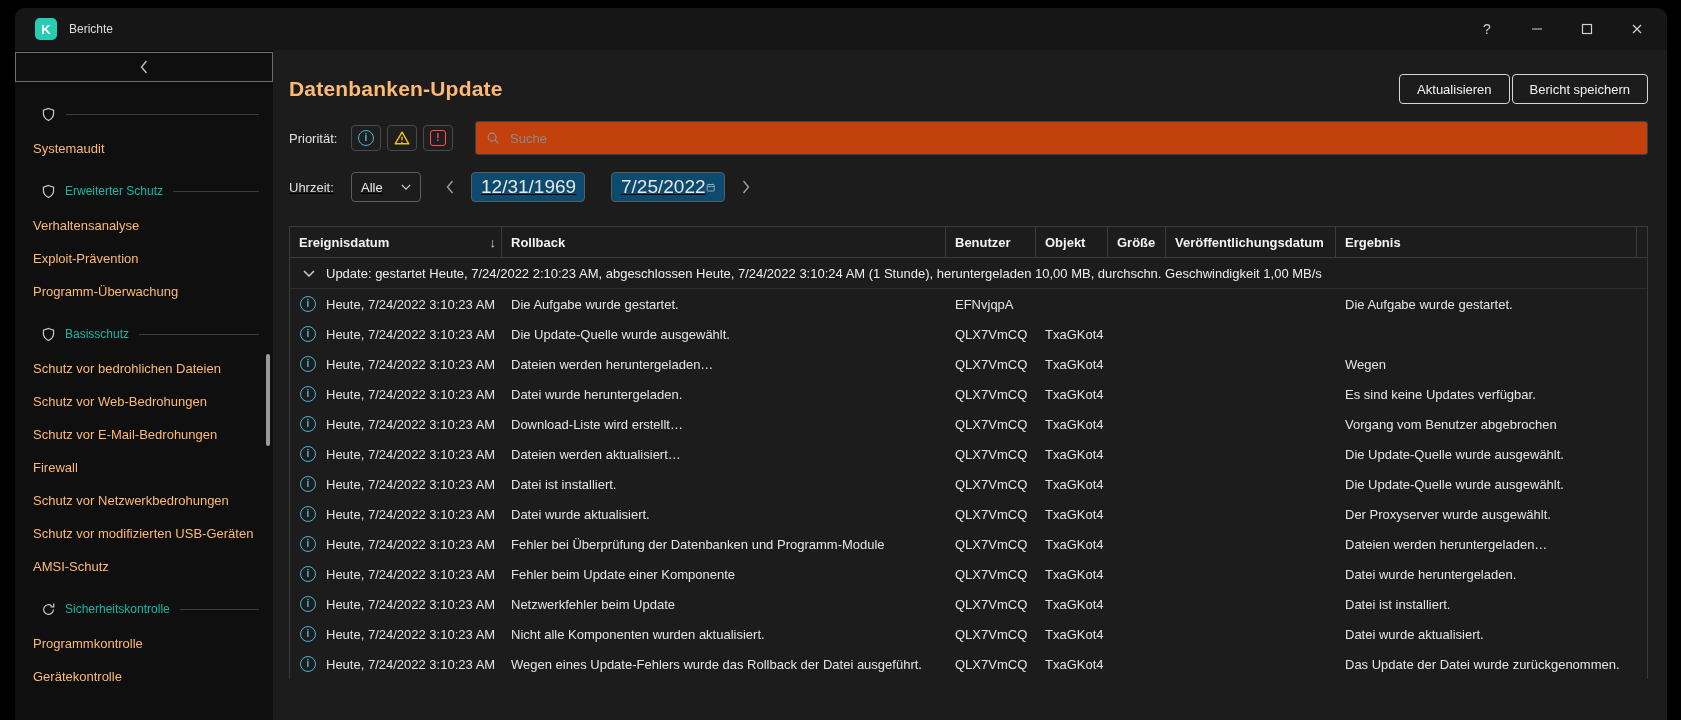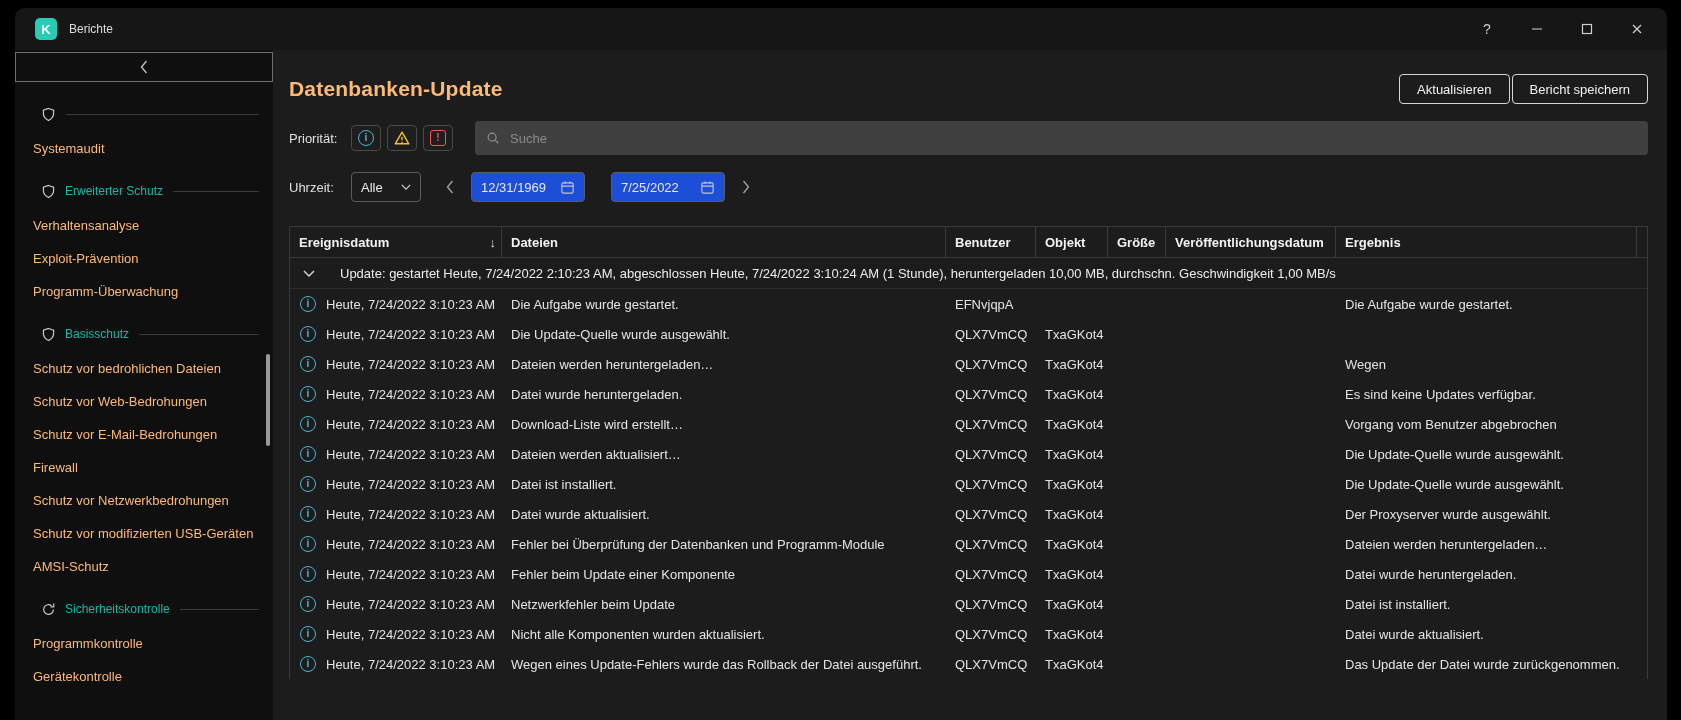--- a/index.html
+++ b/index.html
@@ -40,66 +40,66 @@
 
   
   .main{flex:1;min-width:0;background:#1c1c1c;padding:0 19px 0 16px;display:flex;flex-direction:column;}
   .main-header{display:flex;align-items:center;margin-top:24px;height:30px;}
   .page-title{font-size:21px;font-weight:700;color:#fdba74;letter-spacing:.2px;}
   .actions{margin-left:auto;display:flex;gap:2px;align-items:center;}
   .btn{height:30px;padding:0 17px;border:1px solid #d6d6d6;border-radius:4px;background:transparent;
        color:#f2f2f2;font-size:13px;display:flex;align-items:center;cursor:pointer;font-family:inherit;}
 
   .filter-row{display:flex;align-items:center;margin-top:20px;height:28px;}
-  .filter-row.time{height:30px;}
+  .filter-row.time{height:30px;text-decoration:underline;}
   .flabel{font-size:13px;color:#e0e0e0;width:62px;flex:none;}
 
   .pri-btn{width:30px;height:26px;margin-right:6px;border:1px solid #4a4a4a;border-radius:4px;
            display:flex;align-items:center;justify-content:center;background:#1e1e1e;cursor:pointer;box-sizing:border-box;}
   .ic-info{width:16px;height:16px;box-sizing:border-box;border:1.5px solid var(--info,#4db5d6);
            border-radius:50%;color:var(--info,#4db5d6);font-size:10px;font-weight:700;line-height:1;
            display:inline-flex;align-items:center;justify-content:center;flex:none;}
   .ic-warn{width:16px;height:16px;color:var(--warning,#f2c11d);display:inline-flex;}
   .ic-warn svg{width:100%;height:100%;}
   .ic-crit{width:16px;height:16px;box-sizing:border-box;border:1.5px solid var(--critical,#ff5252);
            border-radius:3px;color:var(--critical,#ff5252);font-size:10px;font-weight:700;line-height:1;
            display:inline-flex;align-items:center;justify-content:center;}
 
   .search-box{flex:1;height:28px;margin-left:16px;border:1px solid #3f3f3f;border-radius:3px;
-              background:#404040;display:flex;align-items:center;padding:16px 10px;gap:8px;
+              background:#c2410c;display:flex;align-items:center;padding:16px 10px;gap:8px;
               color:#8f8f8f;box-sizing:border-box;}
   .search-box svg{width:14px;height:14px;flex:none;}
   .search-box input{flex:1;background:transparent;border:none;outline:none;color:#e6e6e6;
                     font-size:13px;font-family:inherit;}
   .search-box input::placeholder{color:#8a8a8a;}
 
   .select-box{width:70px;height:30px;box-sizing:border-box;border:1px solid #5c5c5c;border-radius:4px;
               display:flex;align-items:center;justify-content:space-between;padding:0 9px;
               font-size:13px;color:#ececec;cursor:pointer;background:#1c1c1c;}
   .caret{width:10px;color:#cfcfcf;display:flex;}
   .caret svg{width:10px;height:6px;}
   .nav-chev{color:#9e9e9e;width:14px;height:14px;margin-left:22px;cursor:pointer;display:flex;}
   .nav-chev.right{margin-left:14px;}
   .nav-chev svg{width:8px;height:14px;margin:auto;}
   .date-box{width:114px;height:30px;box-sizing:border-box;border:1px solid #5c5c5c;border-radius:4px;
             display:flex;align-items:center;justify-content:space-between;padding:0 9px;
-            font-size:13px;color:#e6e6e6;margin-left:14px;cursor:pointer;background:#1d4ed8;}
+            font-size:19px;color:#e6e6e6;margin-left:14px;cursor:pointer;background:#0c4a6e;}
   .date-box.second{margin-left:26px;}
   .cal-ic{width:15px;height:15px;color:#c6c6c6;display:flex;}
   .cal-ic svg{width:100%;height:100%;}
 
   
   .table{margin-top:24px;border:1px solid #3a3a3a;border-bottom:none;}
   .thead,.trow{display:grid;grid-template-columns:212px 444px 90px 72px 58px 170px 1fr 10px;}
   .thead{height:30px;border-bottom:1px solid #3a3a3a;}
   .th{display:flex;align-items:center;padding:0 5px 0 9px;border-right:1px solid #3a3a3a;
       font-size:13px;font-weight:700;color:#f3f3f3;overflow:hidden;white-space:nowrap;cursor:pointer;}
   .th.gutter{border-right:none;padding:0;cursor:default;}
   .sort{margin-left:auto;font-weight:400;color:#dcdcdc;padding-left:6px;font-size:13px;}
-  .group-row{display:flex;align-items:center;height:30px;padding:0 10px 0 13px;gap:25px;
+  .group-row{display:flex;align-items:center;height:30px;padding:0 10px 0 13px;gap:11px;
              border-bottom:1px solid #2c2c2c;font-size:13px;color:#ededed;white-space:nowrap;
              overflow:hidden;cursor:pointer;}
   .chev-down{width:12px;color:#cfcfcf;display:flex;flex:none;}
   .chev-down svg{width:12px;height:7px;}
   .trow{height:30px;font-size:13px;color:#e4e4e4;align-items:center;cursor:default;}
   .td{padding:0 5px 0 9px;white-space:nowrap;overflow:hidden;}
   .td.date{display:flex;align-items:center;gap:10px;padding-left:10px;}
 </style>
 </head>
 <body>
@@ -274,21 +274,21 @@
         </span>
       </div>
 
       <div class="table">
         <div class="thead">
             <div class="th">
               <span>Ereignisdatum</span>
               <span class="sort">↓</span>
             </div>
             <div class="th">
-              <span>Dateien</span>
+              <span>Rollback</span>
             </div>
             <div class="th">
               <span>Benutzer</span>
             </div>
             <div class="th">
               <span>Objekt</span>
             </div>
             <div class="th">
               <span>Größe</span>
             </div>

